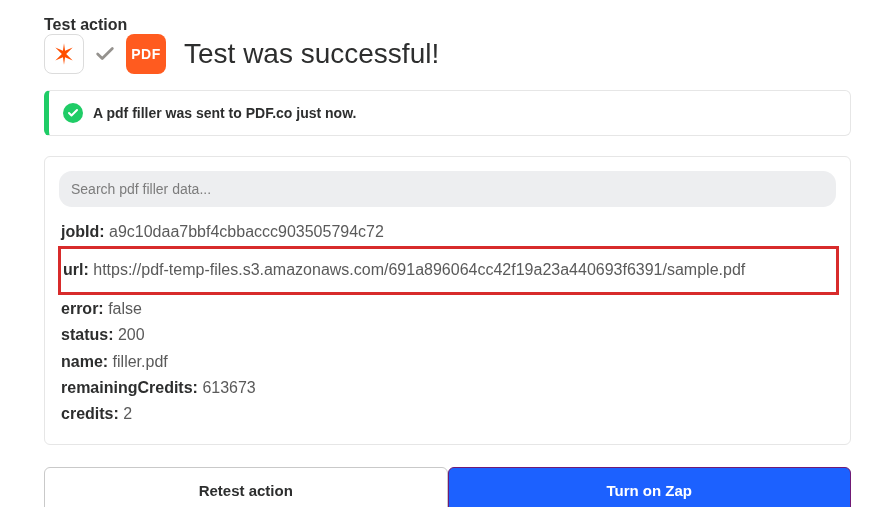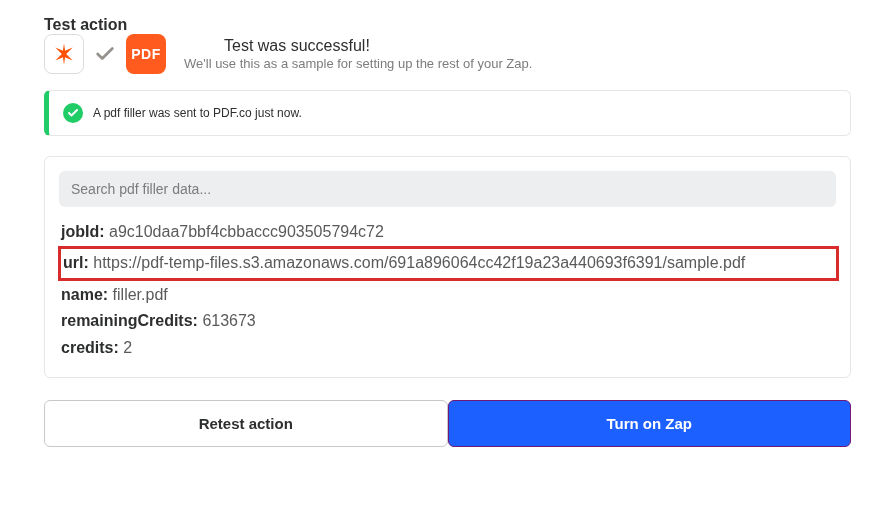--- a/index.html
+++ b/index.html
@@ -46,24 +46,23 @@
       letter-spacing: 0.5px;
     }
     .check-between {
       color: #95928e;
       display: flex;
       align-items: center;
     }
     .check-between svg { width: 22px; height: 22px; }
     .header-text { margin-left: 8px; }
     .header-title {
-      font-size: 16px;
+      font-size: 28px;
       font-weight: 400;
       color: #2d2e2e;
-      margin-left: 40px;
     }
     .header-sub {
       font-size: 13px;
       color: #7c7c7c;
       margin-top: 1px;
     }
     .banner {
       border: 1px solid #e6e6e6;
       border-left: 5px solid #1fcc66;
       border-radius: 6px;
@@ -78,46 +77,46 @@
       height: 20px;
       background: #1fcc66;
       border-radius: 50%;
       display: flex;
       align-items: center;
       justify-content: center;
       color: #fff;
       flex-shrink: 0;
     }
     .banner-check svg { width: 12px; height: 12px; }
-    .banner-text { font-size: 12px; color: #2d2e2e; }
+    .banner-text { font-size: 14px; color: #2d2e2e; font-weight: bold; }
     .results-box {
       border: 1px solid #e6e6e6;
       border-radius: 6px;
       padding: 14px 14px 16px 14px;
       margin-bottom: 22px;
     }
     .search-bar {
       background: #edeef0;
-      border-radius: 6px;
+      border-radius: 13px;
       padding: 10px 12px;
       font-size: 14px;
       color: #0f172a;
       margin-bottom: 12px;
       border: none;
       width: 100%;
       outline: none;
     }
     .search-bar::placeholder { color: #7c7c7c; }
     .data-rows { font-size: 16px; line-height: 1.65; padding-left: 2px; }
     .data-row .key { font-weight: 700; color: #2d2e2e; }
     .data-row .val { font-weight: 400; color: #5a5a5a; }
     .highlight-box {
       border: 3px solid #d82b2b;
       margin: 1px -3px;
-      padding: 1px 2px;
+      padding: 8px 2px;
     }
     .button-row { display: flex; gap: 0; border-radius: 6px; }
     .btn {
       flex: 1;
       padding: 14px 10px;
       border-radius: 6px;
       font-size: 15px;
       font-weight: 700;
       text-align: center;
       cursor: pointer;
@@ -145,21 +144,20 @@
     </svg>
   </div>
   <div class="check-between">
     <svg viewBox="0 0 24 24" fill="none" stroke="#95928e" stroke-width="3" stroke-linecap="round" stroke-linejoin="round">
       <polyline points="4 12 9 17 20 6"></polyline>
     </svg>
   </div>
   <div class="pdf-icon">PDF</div>
   <div class="header-text">
     <div class="header-title">Test was successful!</div>
-    <div class="header-sub">We'll use this as a sample for setting up the rest of your Zap.</div>
   </div>
 </div>
 
 <div class="banner">
   <div class="banner-check">
     <svg viewBox="0 0 24 24" fill="none" stroke="#fff" stroke-width="4" stroke-linecap="round" stroke-linejoin="round">
       <polyline points="4 12 9 17 20 6"></polyline>
     </svg>
   </div>
   <div class="banner-text">A pdf filler was sent to PDF.co just now.</div>
@@ -172,20 +170,28 @@
       <span class="key">jobId:</span>
       <span class="val">a9c10daa7bbf4cbbaccc903505794c72</span>
     </div>
     <div class="highlight-box">
       <div class="data-row">
         <span class="key">url:</span>
         <span class="val">https://pdf-temp-files.s3.amazonaws.com/691a896064cc42f19a23a440693f6391/sample.pdf</span>
       </div>
     </div>
     <div class="data-row">
+      <span class="key">error:</span>
+      <span class="val">false</span>
+    </div>
+    <div class="data-row">
+      <span class="key">status:</span>
+      <span class="val">200</span>
+    </div>
+    <div class="data-row">
       <span class="key">name:</span>
       <span class="val">filler.pdf</span>
     </div>
     <div class="data-row">
       <span class="key">remainingCredits:</span>
       <span class="val">613673</span>
     </div>
     <div class="data-row">
       <span class="key">credits:</span>
       <span class="val">2</span>

